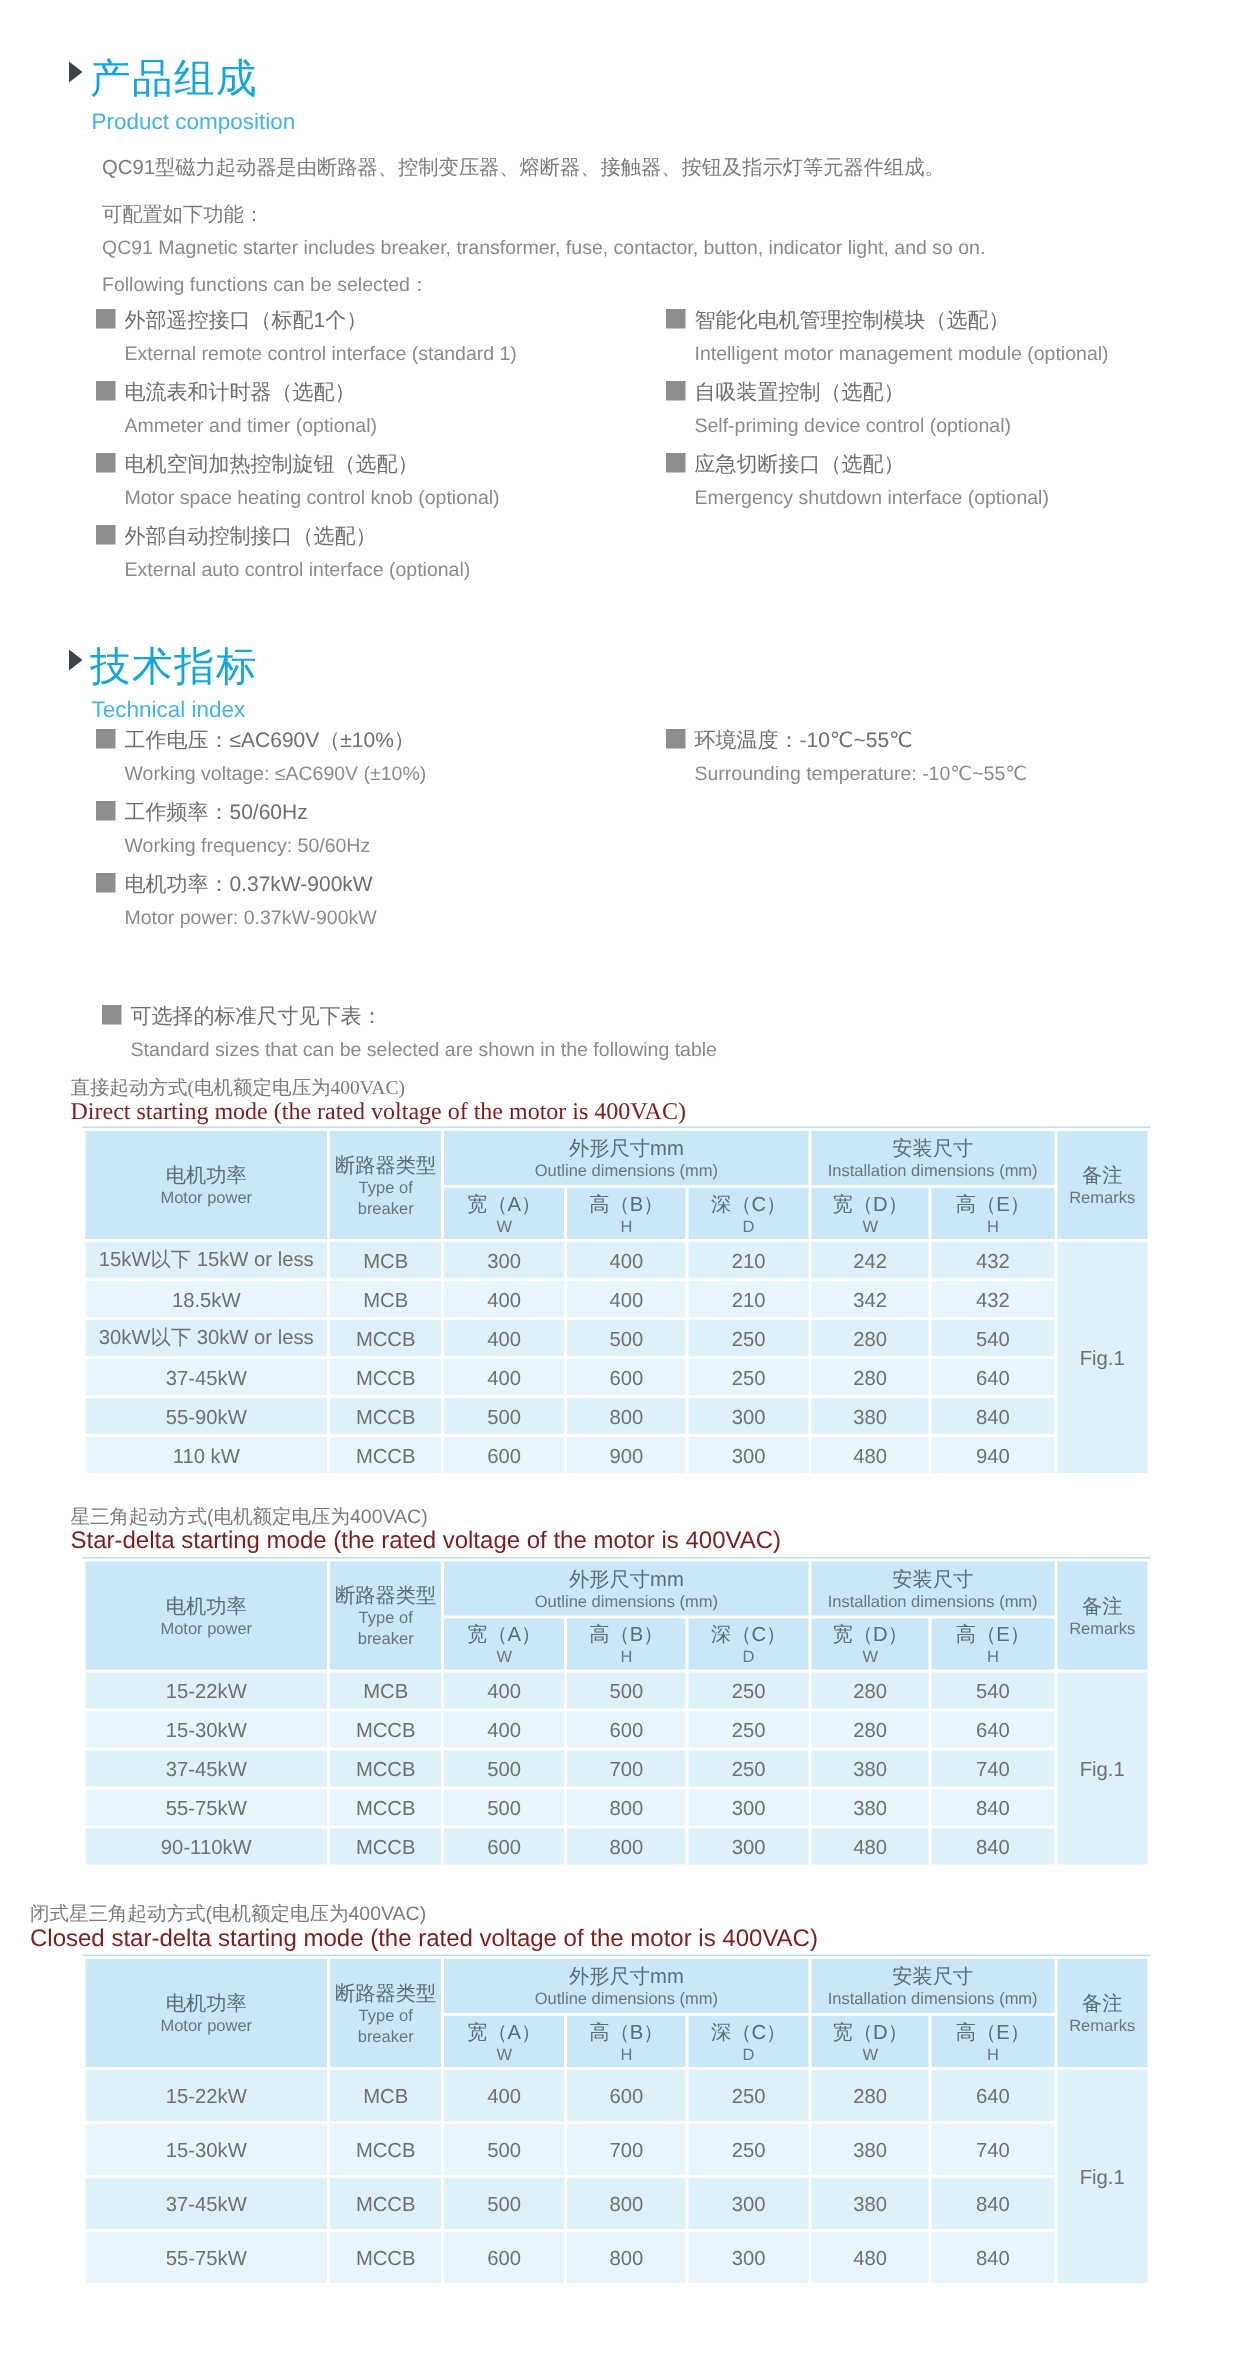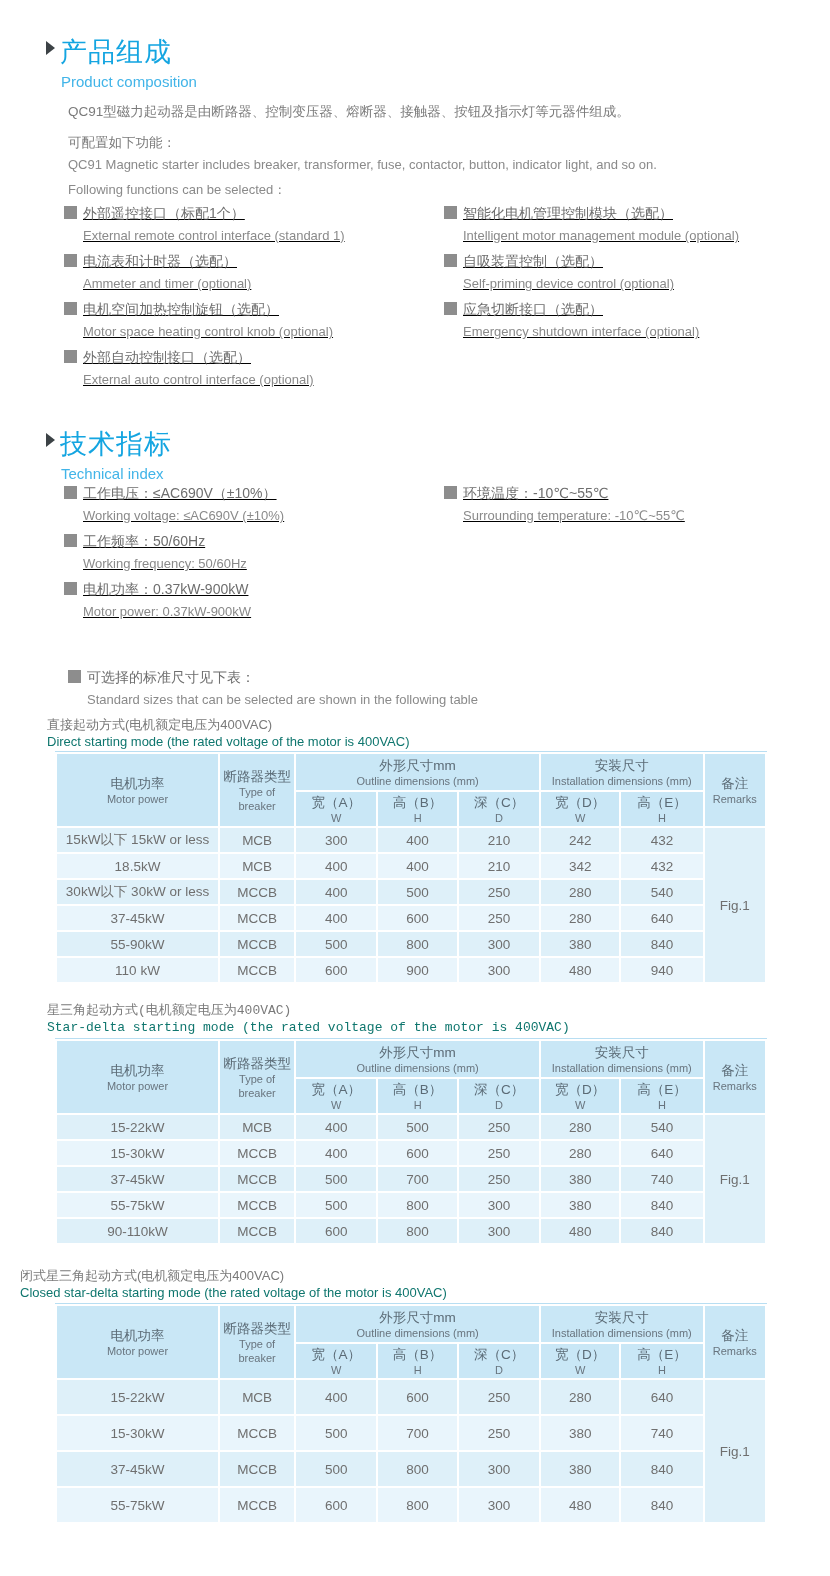--- a/index.html
+++ b/index.html
@@ -16,31 +16,31 @@
     border-left:9px solid #3c4246;border-top:7px solid transparent;border-bottom:7px solid transparent;
     margin-right:5px;
   }
   .sec-title-zh{display:inline-block;font-size:27px;color:#14a5e1;letter-spacing:1px;font-weight:500;margin:0;}
   .sec-title-en{font-size:15px;color:#41b4e8;margin:3px 0 0 15px;}
 
   .para{position:absolute;left:68px;font-size:13.5px;color:#7b7b7b;white-space:nowrap;}
 
   
   .fcol{position:absolute;width:380px;}
-  .feature{margin-bottom:4px;text-decoration:underline;}
+  .feature{margin-bottom:4px;}
   .fzh{font-size:14px;color:#6e6e6e;line-height:22px;white-space:nowrap;}
   .bullet{
     display:inline-block;width:13px;height:13px;background:#8d8d8d;
     margin-right:6px;vertical-align:-1px;
   }
   .fen{font-size:13px;color:#8a8a8a;line-height:21px;margin:1px 0 3px 19px;white-space:nowrap;}
 
   
   .tcap-zh{font-size:13px;color:#7a7a7a;line-height:17px;white-space:nowrap;}
-  .tcap-en{font-size:13px;color:#0f766e;line-height:17px;white-space:nowrap;}
+  .tcap-en{font-size:16px;color:#7f1d1d;line-height:17px;white-space:nowrap;}
 
   
   .dim-table{
     border-collapse:separate;border-spacing:2px;table-layout:fixed;
     width:712px;border-top:1px solid #b8def2;
   }
   .dim-table th{
     background:#c9e7f6;color:#5b6b76;font-weight:normal;text-align:center;
     padding:0;vertical-align:middle;
   }
@@ -129,21 +129,21 @@
         <div class="fen">Surrounding temperature: -10℃~55℃</div>
       </div>
     </div>
 
   <div class="abs" style="top:666px;left:68px;">
     <div class="fzh"><span class="bullet"></span><span>可选择的标准尺寸见下表：</span></div>
     <div class="fen">Standard sizes that can be selected are shown in the following table</div>
   </div>
 
   <div class="abs" style="top:716px;left:0;">
-    <div style="margin-left:47px;height:35px;">
+    <div style="margin-left:47px;height:35px;font-family:Liberation Serif, serif;">
       <div class="tcap-zh">直接起动方式(电机额定电压为400VAC)</div>
       <div class="tcap-en">Direct starting mode (the rated voltage of the motor is 400VAC)</div>
     </div>
     <div id="table-0" style="margin-left:55px;">
         <table class="dim-table">
           <colgroup>
             <col style="width:23.2%">
             <col style="width:10.7%">
             <col style="width:11.5%">
             <col style="width:11.4%">
@@ -253,21 +253,21 @@
               <td>300</td>
               <td>480</td>
               <td>940</td>
             </tr>
           </tbody>
         </table>
       </div>
   </div>
 
   <div class="abs" style="top:1002px;left:0;">
-    <div style="margin-left:47px;height:36px;font-family:Liberation Mono, monospace;">
+    <div style="margin-left:47px;height:36px;">
       <div class="tcap-zh">星三角起动方式(电机额定电压为400VAC)</div>
       <div class="tcap-en">Star-delta starting mode (the rated voltage of the motor is 400VAC)</div>
     </div>
     <div id="table-1" style="margin-left:55px;">
         <table class="dim-table">
           <colgroup>
             <col style="width:23.2%">
             <col style="width:10.7%">
             <col style="width:11.5%">
             <col style="width:11.4%">

